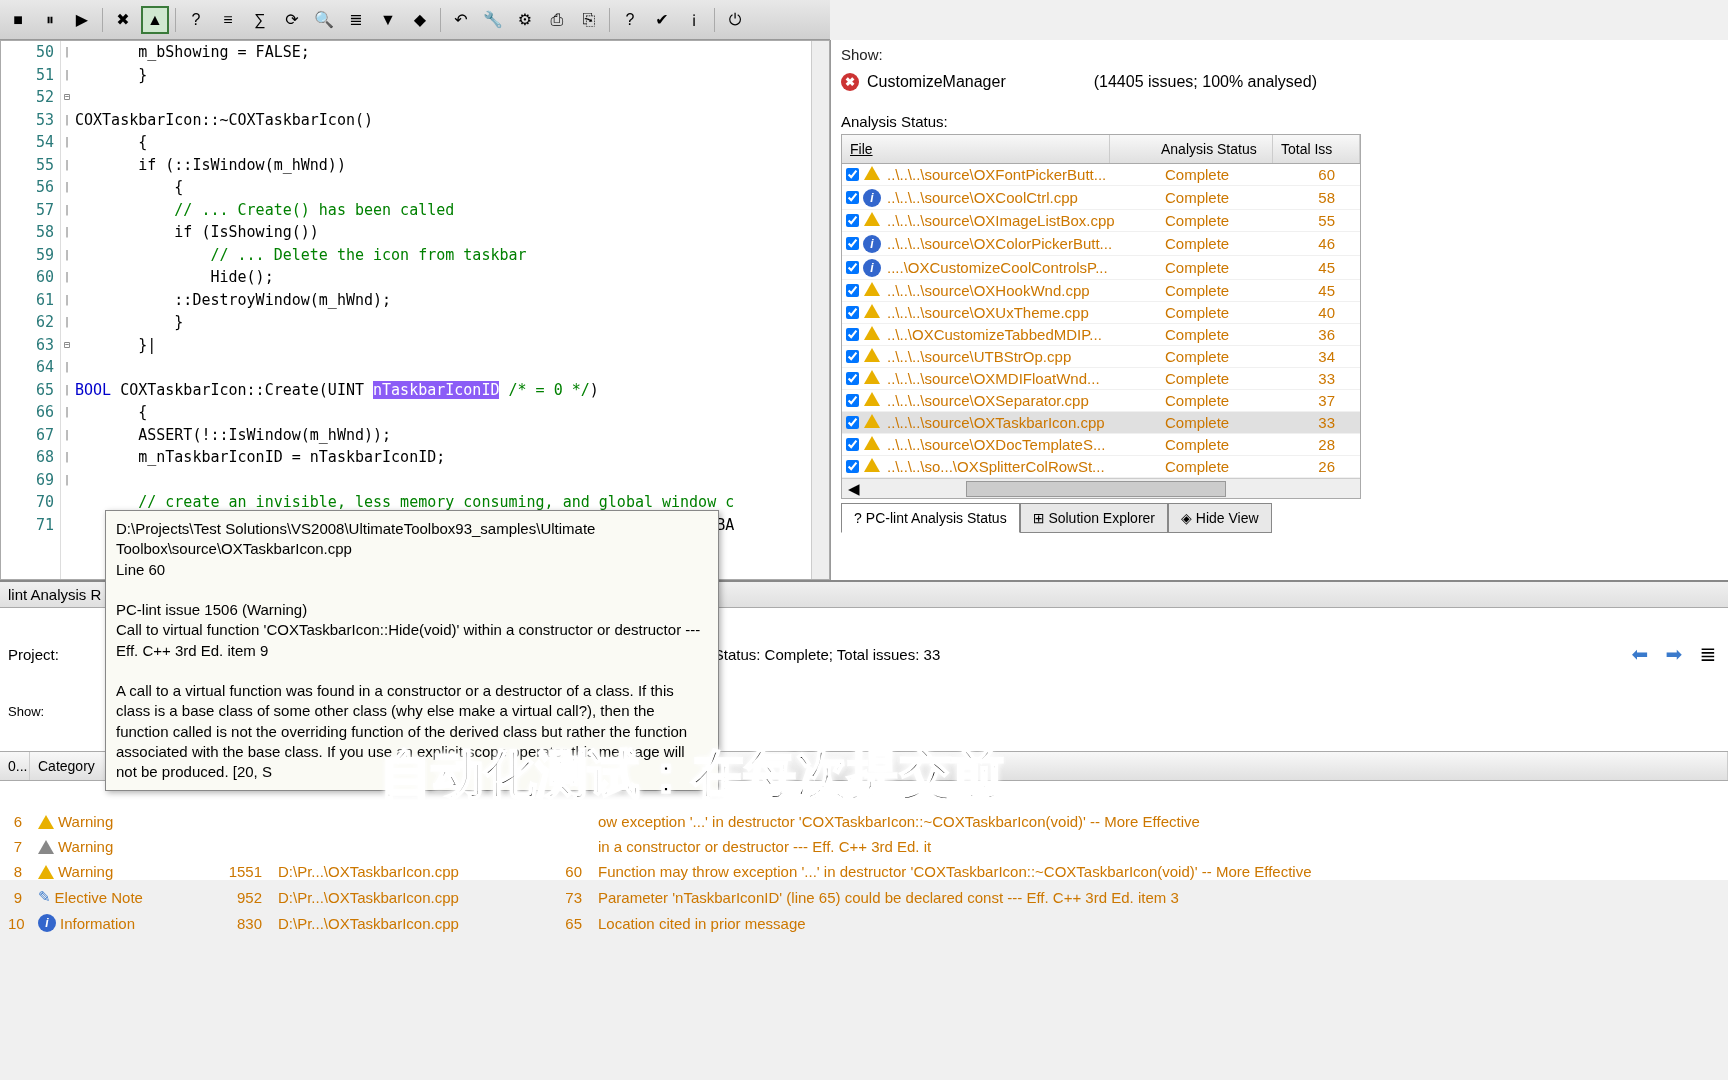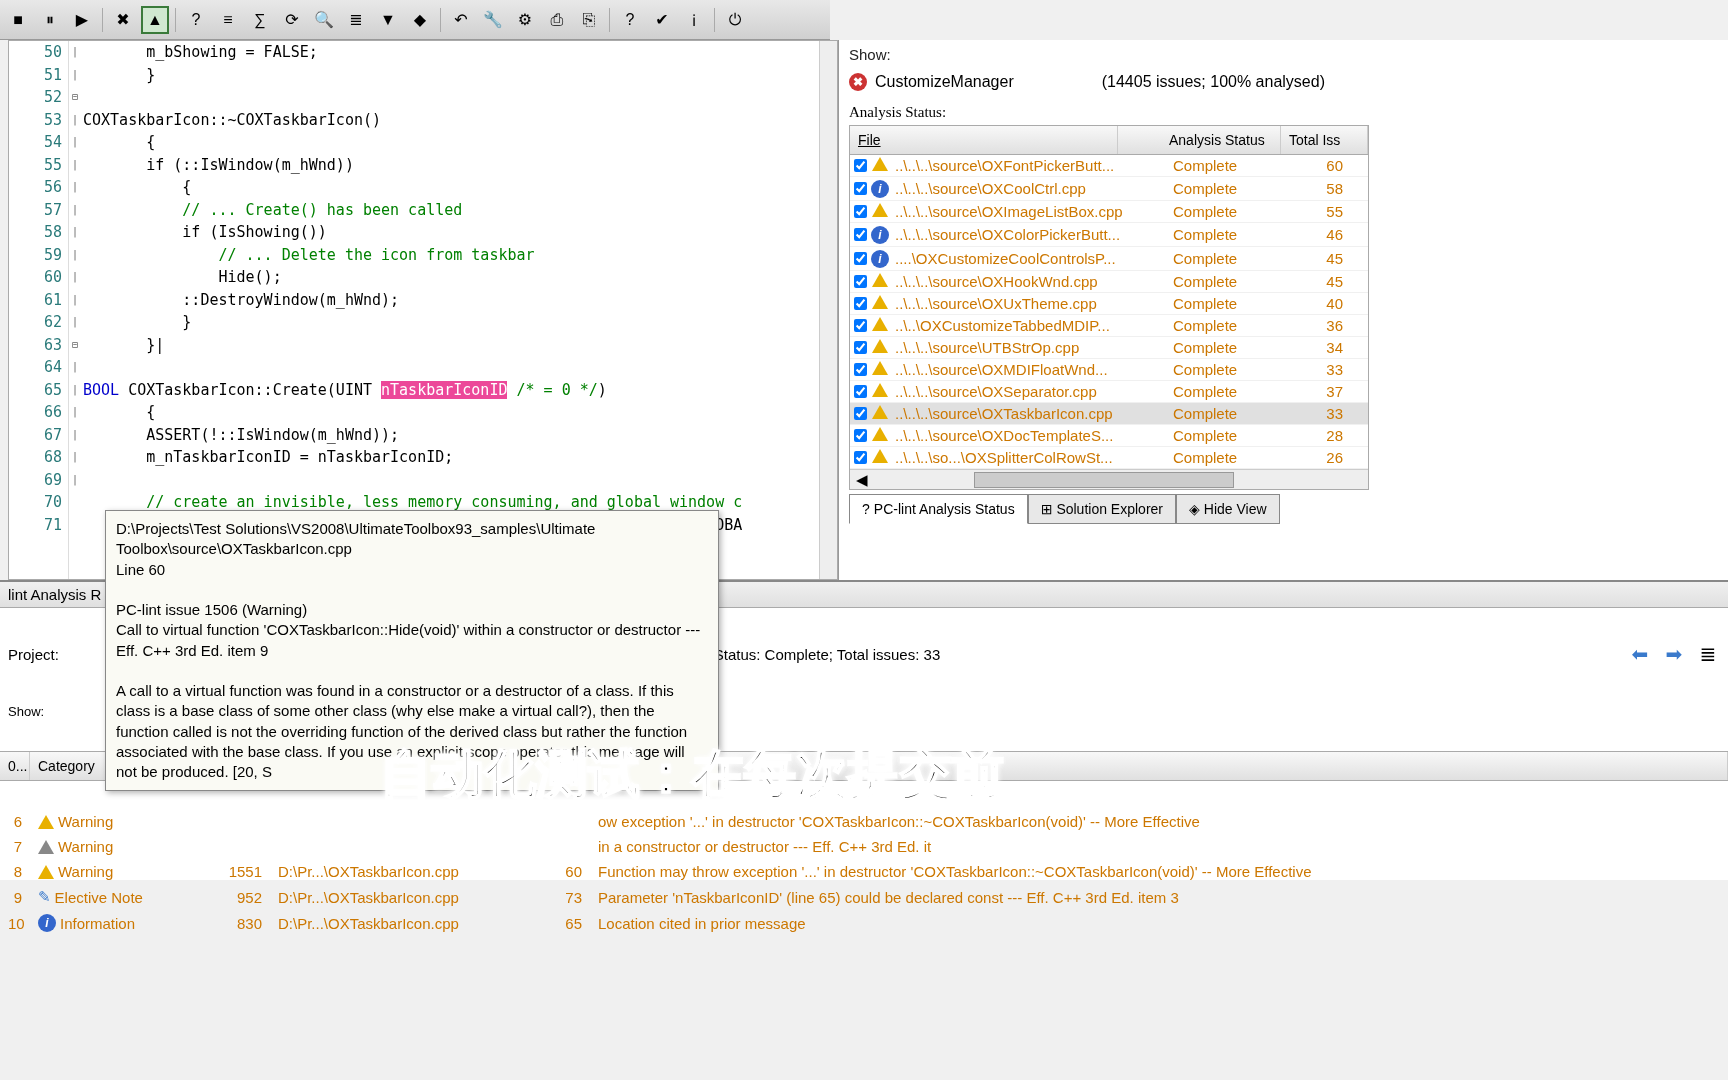--- a/index.html
+++ b/index.html
@@ -28,21 +28,21 @@
   background: none;
   display: flex;
   align-items: center;
   justify-content: center;
   font-size: 16px;
   cursor: pointer;
 }
 .toolbar-btn.active { border: 2px solid #3a7a3a; background: #d0e8d0; }
 .toolbar-sep { width: 1px; height: 24px; background: #aaa; margin: 0 2px; }
 
-.main-area { display: flex; height: 540px; padding-left: 8px; }
+.main-area { display: flex; height: 540px; }
 .code-panel {
   width: 830px;
   background: #fff;
   display: flex;
   position: relative;
   border: 1px solid #aaa;
 }
 .gutter {
   width: 60px;
   background: #fff;
@@ -67,39 +67,39 @@
   font-family: Consolas, monospace;
   font-size: 15px;
   line-height: 22.5px;
   white-space: pre;
   overflow: hidden;
   padding-left: 2px;
 }
 .code-line { height: 22.5px; }
 .kw { color: #0000cc; }
 .cm { color: #008000; }
-.hl { background: #ec4899; color: #fff; }
+.hl { background: #8b5cf6; color: #fff; }
 .scrollbar-v {
   width: 18px;
   background: #eee;
   border-left: 1px solid #ccc;
 }
 .right-panel {
   flex: 1;
   background: #fff;
   padding: 6px 10px;
   border-left: 1px solid #999;
   font-size: 15px;
 }
 .show-label { color: #222; margin-bottom: 6px; }
 .status-row { display: flex; align-items: center; gap: 8px; padding: 4px 0; font-size: 16px; }
 .icon-err { display:inline-flex; width:18px; height:18px; border-radius:50%; background:#cc3333; color:#fff; align-items:center; justify-content:center; font-size:12px; font-weight:bold; }
 .icon-warn-tri { display:inline-flex; width:0;height:0; border-left:8px solid transparent; border-right:8px solid transparent; border-bottom:14px solid #e8b000; position:relative; }
 .icon-info { display:inline-flex; width:18px; height:18px; border-radius:50%; background:#3366cc; color:#fff; align-items:center; justify-content:center; font-size:12px; font-weight:bold; font-style:italic; }
-.analysis-label { margin-top: 9px; font-family: Liberation Serif, serif; }
+.analysis-label { margin-top: 18px; }
 .file-table {
   margin-top: 4px;
   border: 1px solid #aaa;
   width: 520px;
 }
 .file-table-header {
   display: flex;
   background: linear-gradient(#f8f8f8, #e0e0e0);
   border-bottom: 1px solid #aaa;
   font-size: 14px;

